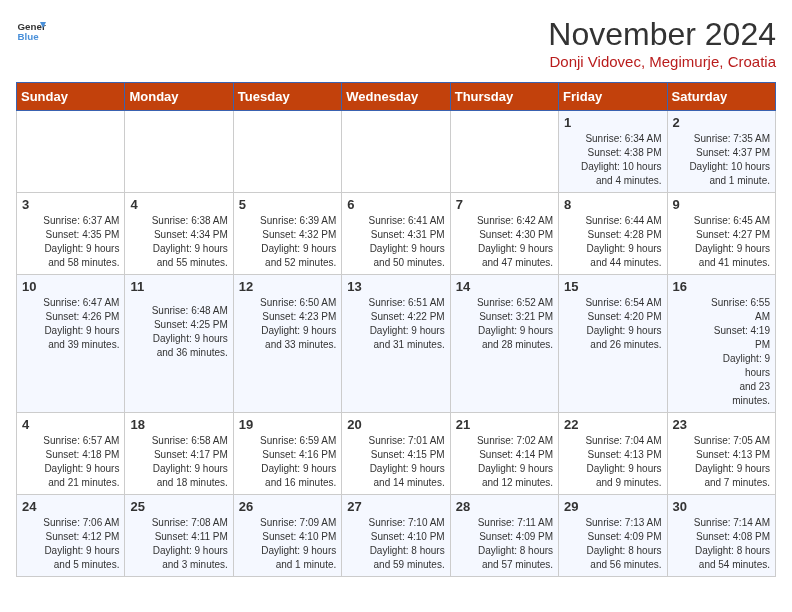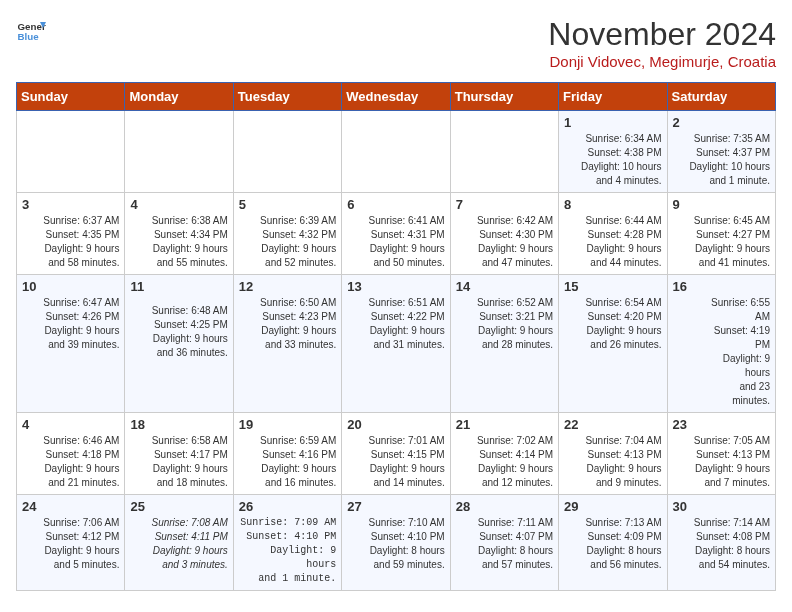--- a/index.html
+++ b/index.html
@@ -229,21 +229,21 @@
           <span class="day-num">16</span>
           <div class="day-info" style="white-space: pre-line; margin-left: 36px;">Sunrise: 6:55 AM
 Sunset: 4:19 PM
 Daylight: 9 hours
 and 23 minutes.</div>
         </td>
       </tr>
       <tr>
         <td>
           <span class="day-num">4</span>
-          <div class="day-info" style="white-space: pre-line;">Sunrise: 6:46 AM
+          <div class="day-info" style="white-space: pre-line;">Sunrise: 6:57 AM
 Sunset: 4:18 PM
 Daylight: 9 hours
 and 21 minutes.</div>
         </td>
         <td>
           <span class="day-num">18</span>
           <div class="day-info" style="white-space: pre-line;">Sunrise: 6:58 AM
 Sunset: 4:17 PM
 Daylight: 9 hours
 and 18 minutes.</div>
@@ -287,43 +287,43 @@
       <tr>
         <td>
           <span class="day-num">24</span>
           <div class="day-info" style="white-space: pre-line;">Sunrise: 7:06 AM
 Sunset: 4:12 PM
 Daylight: 9 hours
 and 5 minutes.</div>
         </td>
         <td>
           <span class="day-num">25</span>
-          <div class="day-info" style="white-space: pre-line; font-style: italic;">Sunrise: 7:08 AM
+          <div class="day-info" style="white-space: pre-line;">Sunrise: 7:08 AM
 Sunset: 4:11 PM
 Daylight: 9 hours
 and 3 minutes.</div>
         </td>
         <td>
           <span class="day-num">26</span>
-          <div class="day-info" style="white-space: pre-line; font-family: Liberation Mono, monospace;">Sunrise: 7:09 AM
+          <div class="day-info" style="white-space: pre-line;">Sunrise: 7:09 AM
 Sunset: 4:10 PM
 Daylight: 9 hours
 and 1 minute.</div>
         </td>
         <td>
           <span class="day-num">27</span>
           <div class="day-info" style="white-space: pre-line;">Sunrise: 7:10 AM
 Sunset: 4:10 PM
 Daylight: 8 hours
 and 59 minutes.</div>
         </td>
         <td>
           <span class="day-num">28</span>
           <div class="day-info" style="white-space: pre-line;">Sunrise: 7:11 AM
-Sunset: 4:07 PM
+Sunset: 4:09 PM
 Daylight: 8 hours
 and 57 minutes.</div>
         </td>
         <td>
           <span class="day-num">29</span>
           <div class="day-info" style="white-space: pre-line;">Sunrise: 7:13 AM
 Sunset: 4:09 PM
 Daylight: 8 hours
 and 56 minutes.</div>
         </td>

